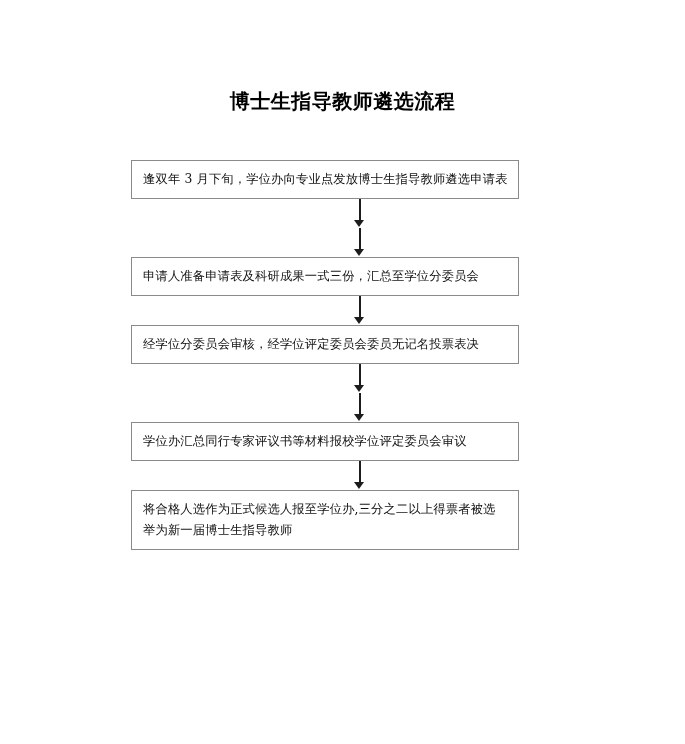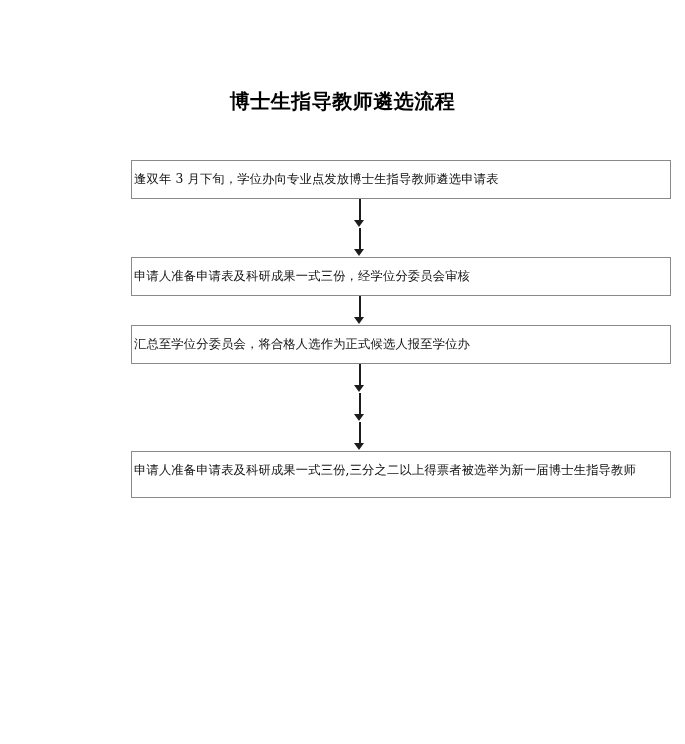--- a/index.html
+++ b/index.html
@@ -47,25 +47,25 @@
   }
 
   .flow-step {
     position: relative;
     width: 460px;
     box-sizing: border-box;
   }
 
   .step-box {
     box-sizing: border-box;
-    width: 540px;
+    width: 388px;
     min-height: 36px;
     border: 1.3px solid #8a8a8a;
     background: #ffffff;
-    padding: 8px 10px 8px 2px;
+    padding: 8px 10px 8px 11px;
     font-size: 12.3px;
     line-height: 21px;
     color: #111111;
     letter-spacing: 0.15px;
     font-family: "DejaVu Serif", "Liberation Serif", serif;
   }
 
   .step-box.tall {
     min-height: 47px;
   }
@@ -111,43 +111,46 @@
       <div class="stem"></div>
       <div class="head"></div>
     </div>
 
     <div class="connector">
       <div class="stem"></div>
       <div class="head"></div>
     </div>
 
     <div class="flow-step">
-      <div class="step-box">申请人准备申请表及科研成果一式三份，经学位分委员会审核</div>
+      <div class="step-box">申请人准备申请表及科研成果一式三份，汇总至学位分委员会</div>
     </div>
     <div class="connector">
       <div class="stem"></div>
       <div class="head"></div>
     </div>
 
     <div class="flow-step">
-      <div class="step-box">汇总至学位分委员会，将合格人选作为正式候选人报至学位办</div>
+      <div class="step-box">经学位分委员会审核，经学位评定委员会委员无记名投票表决</div>
     </div>
     <div class="connector">
       <div class="stem"></div>
       <div class="head"></div>
     </div>
 
     <div class="connector">
       <div class="stem"></div>
       <div class="head"></div>
     </div>
 
+    <div class="flow-step">
+      <div class="step-box">学位办汇总同行专家评议书等材料报校学位评定委员会审议</div>
+    </div>
     <div class="connector">
       <div class="stem"></div>
       <div class="head"></div>
     </div>
 
     <div class="flow-step">
-      <div class="step-box tall">申请人准备申请表及科研成果一式三份,三分之二以上得票者被选举为新一届博士生指导教师</div>
+      <div class="step-box tall">将合格人选作为正式候选人报至学位办,三分之二以上得票者被选举为新一届博士生指导教师</div>
     </div>
 
   </div>
 </div>
 
 </body></html>

